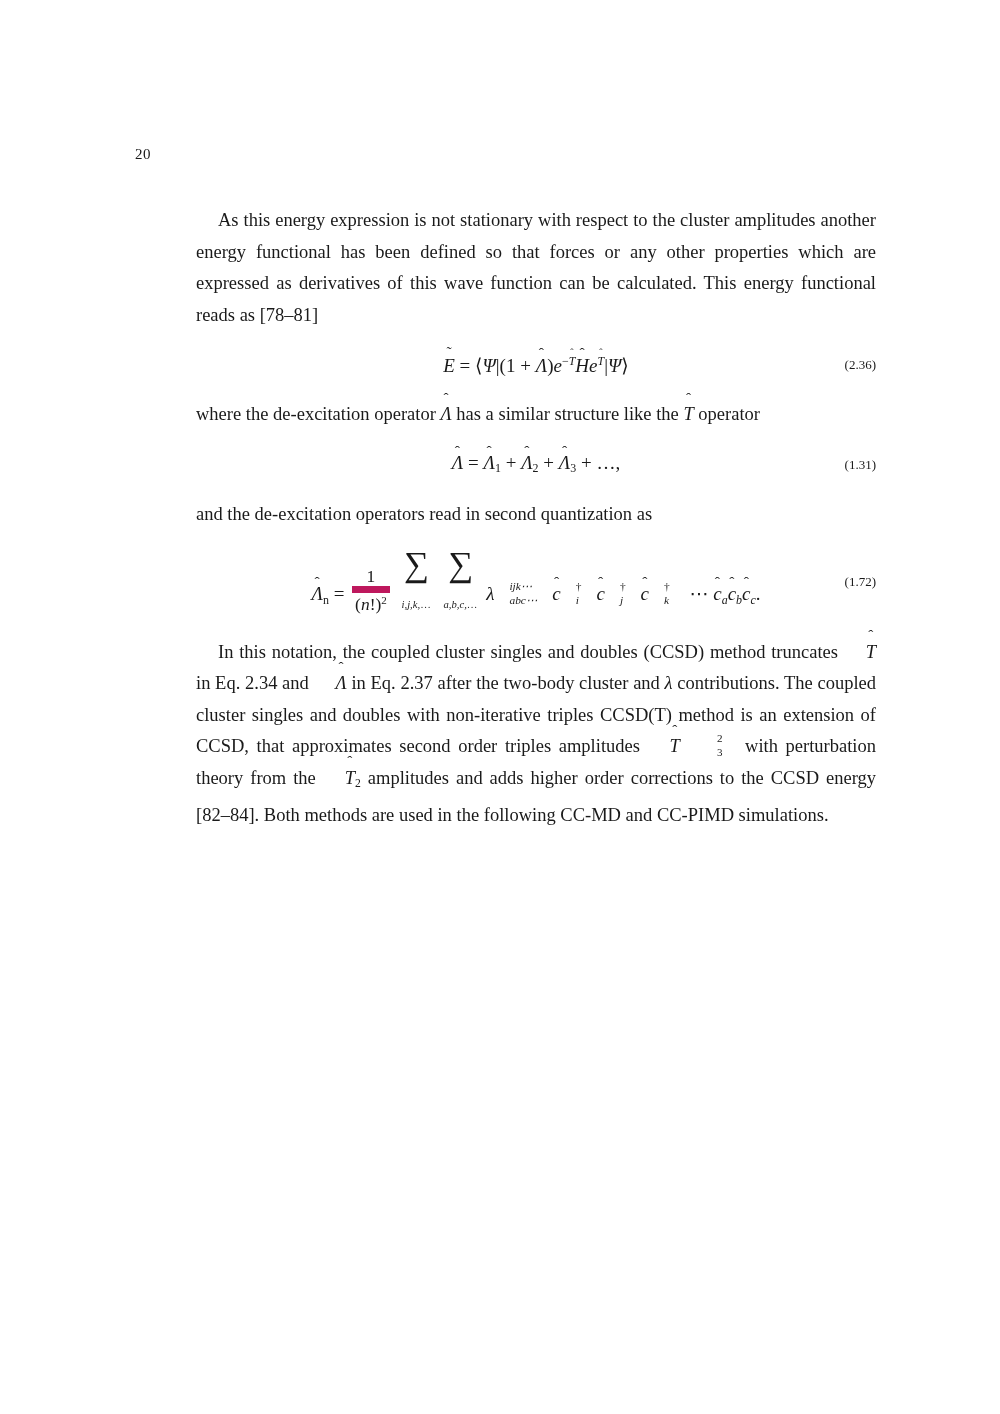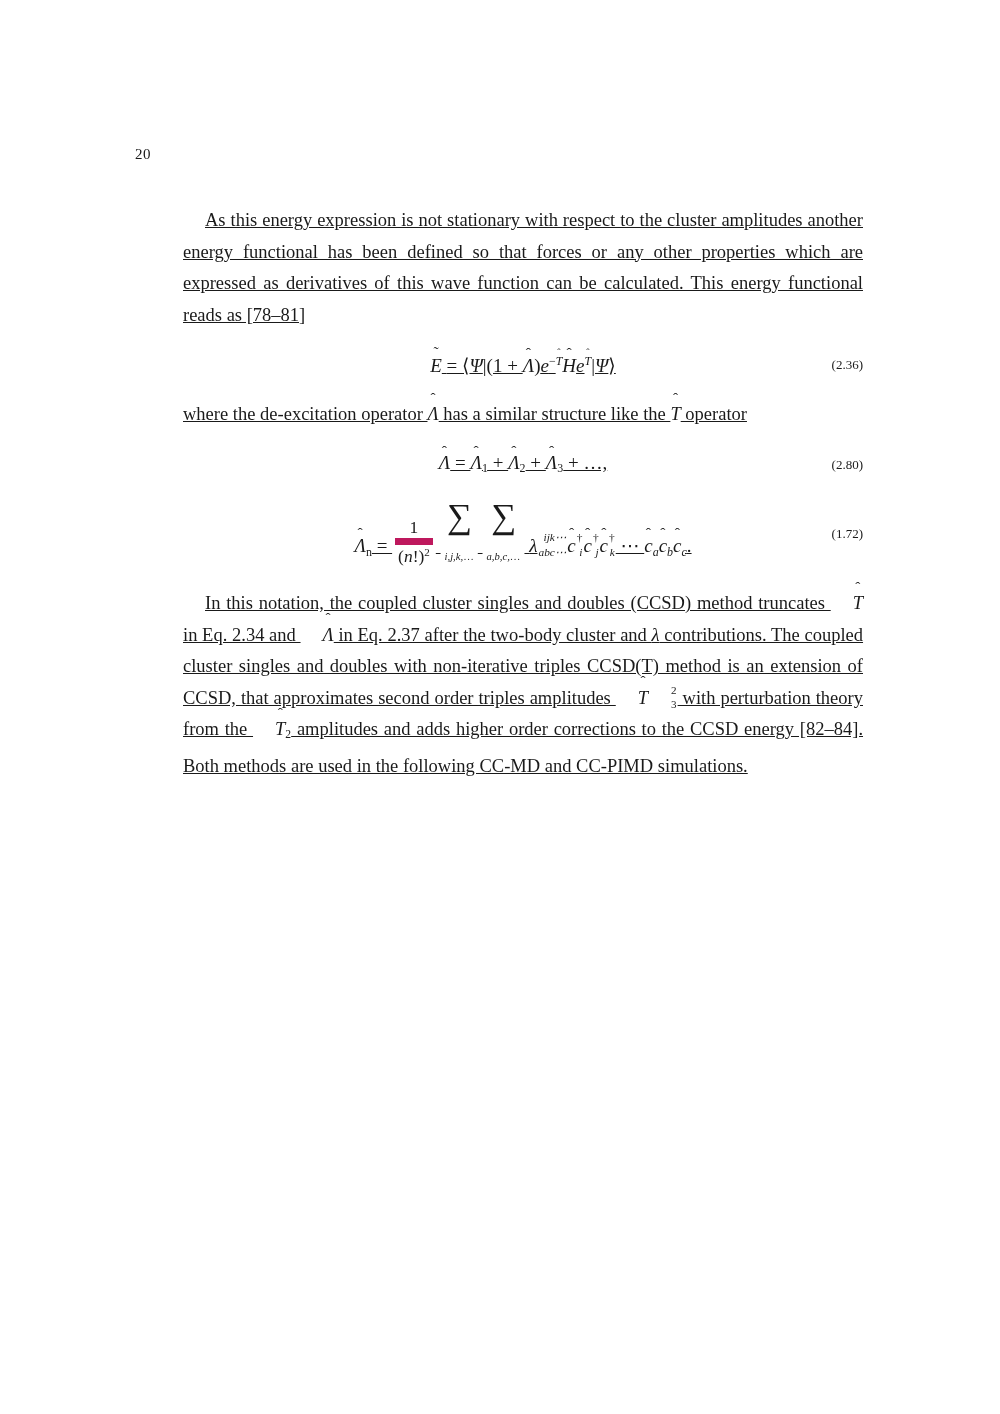--- a/index.html
+++ b/index.html
@@ -36,24 +36,23 @@
     font-family: "Liberation Serif", serif;
   }
   .header .runtitle {
     font-size: 13.5px;
     letter-spacing: 1.6px;
     font-variant: small-caps;
     text-transform: uppercase;
   }
   .body {
     position: absolute;
-    left: 183px;
+    left: 196px;
     top: 205px;
     width: 680px;
-    text-decoration: underline;
   }
   p.para {
     margin: 0 0 0 0;
     font-size: 18.5px;
     line-height: 31.5px;
     text-align: justify;
     text-justify: inter-word;
     hyphens: none;
   }
   p.indent {
@@ -135,23 +134,23 @@
   }
   .bigop .lim {
     display: block;
     font-size: 0.56em;
     line-height: 1.1;
     margin-top: 19px;
   }
   .tensor {
     display: inline-block;
     vertical-align: baseline;
-    text-align: right;
+    text-align: left;
     line-height: 1.0;
-    margin: 0 1px;
+    margin: 0 15px;
   }
   .tensor .t-sup {
     display: block;
     font-size: 0.60em;
     line-height: 1.0;
     position: relative;
     top: 0.10em;
   }
   .tensor .t-sub {
     display: block;
@@ -183,23 +182,24 @@
       </div>
       <div class="eq-num">(2.36)</div>
     </div>
 
     <p class="para">where the de-excitation operator <span class="hat mi"><span class="hat-mark">ˆ</span>Λ</span> has a similar structure like the <span class="hat mi"><span class="hat-mark">ˆ</span>T</span> operator</p>
 
     <div class="eq-block">
       <div class="eq-body">
         <span class="hat mi"><span class="hat-mark">ˆ</span>Λ</span><span class="up"> = </span><span class="hat mi"><span class="hat-mark">ˆ</span>Λ</span><sub>1</sub><span class="up"> + </span><span class="hat mi"><span class="hat-mark">ˆ</span>Λ</span><sub>2</sub><span class="up"> + </span><span class="hat mi"><span class="hat-mark">ˆ</span>Λ</span><sub>3</sub><span class="up"> + …,</span>
       </div>
-      <div class="eq-num">(2.80)</div>
+      <div class="eq-num">(1.31)</div>
     </div>
 
+    <p class="para">and the de-excitation operators read in second quantization as</p>
 
     <div class="eq-block" style="margin-top:20px;margin-bottom:22px;">
       <div class="eq-body">
         <span class="hat mi"><span class="hat-mark">ˆ</span>Λ</span><sub>n</sub><span class="up"> = </span>
         <span class="frac">
           <span class="num">1</span>
           <span class="den">(<span class="mi">n</span>!)<sup>2</sup></span>
         </span>
         <span class="bigop">
           <span class="sym">∑</span>

